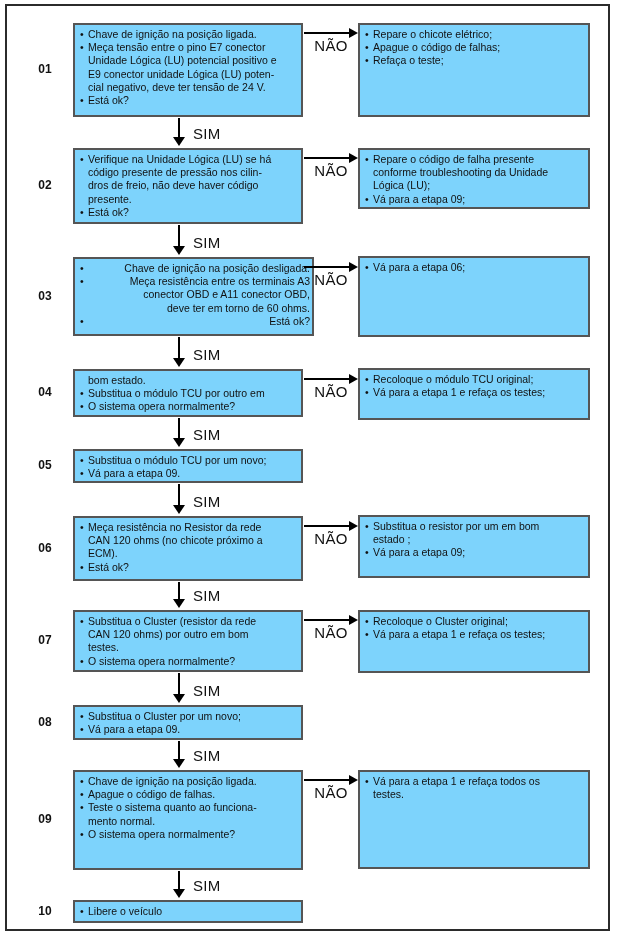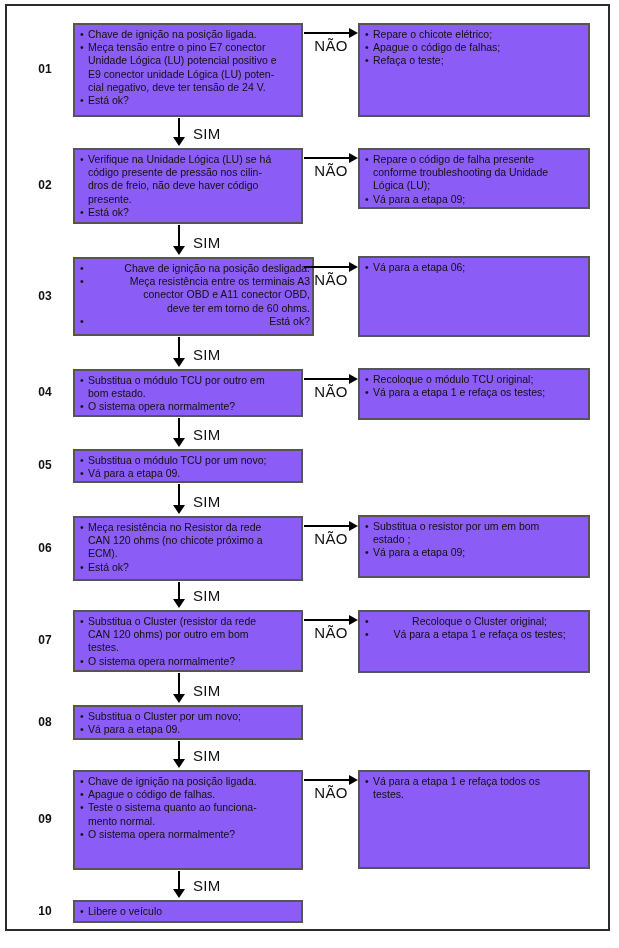--- a/index.html
+++ b/index.html
@@ -9,21 +9,21 @@
   }
   .frame {
     position:absolute; left:5px; top:4px; width:605px; height:927px;
     border:2px solid #2b2b2b; box-sizing:border-box; background:#fff;
   }
   .num {
     position:absolute; width:28px; text-align:center;
     font-size:12px; font-weight:bold; color:#111;
   }
   .box {
-    position:absolute; background:#8b5cf6; border:2px solid #555;
+    position:absolute; background:#7dd3fc; border:2px solid #555;
     box-sizing:border-box; padding:3px 2px 0 4px;
     font-size:10.5px; line-height:13.2px; color:#111;
   }
   .line { position:relative; padding-left:9px; white-space:nowrap; }
   .line.first::before { content:"•"; position:absolute; left:1px; top:0; }
   .hline { position:absolute; height:2px; background:#000; }
   .vline { position:absolute; width:2px; background:#000; }
   .head-right {
     position:absolute; width:0; height:0;
     border-top:5px solid transparent; border-bottom:5px solid transparent;
@@ -94,22 +94,22 @@
       <div class="line first">Vá para a etapa 06;</div>
     </div>
     <div class="hline" style="left: 304px; top: 266px; width: 45px;"></div>
     <div class="head-right" style="left: 349px; top: 262px;"></div>
     <div class="lbl nao" style="left: 314px; top: 271px;">NÃO</div>
     <div class="vline" style="left: 178px; top: 337px; height: 21px;"></div>
     <div class="head-down" style="left: 173px; top: 358px;"></div>
     <div class="lbl" style="left: 193px; top: 346px;">SIM</div>
     <div class="num" style="left: 31px; top: 385px;">04</div>
     <div class="box" style="left: 73px; top: 369px; width: 230px; height: 48px;">
+      <div class="line">bom estado.</div>
       <div class="line first">Substitua o módulo TCU por outro em</div>
-      <div class="line">bom estado.</div>
       <div class="line first">O sistema opera normalmente?</div>
     </div>
     <div class="box" style="left: 358px; top: 368px; width: 232px; height: 52px;">
       <div class="line first">Recoloque o módulo TCU original;</div>
       <div class="line first">Vá para a etapa 1 e refaça os testes;</div>
     </div>
     <div class="hline" style="left: 304px; top: 378px; width: 45px;"></div>
     <div class="head-right" style="left: 349px; top: 374px;"></div>
     <div class="lbl nao" style="left: 314px; top: 383px;">NÃO</div>
     <div class="vline" style="left: 178px; top: 418px; height: 20px;"></div>
@@ -141,21 +141,21 @@
     <div class="vline" style="left: 178px; top: 582px; height: 17px;"></div>
     <div class="head-down" style="left: 173px; top: 599px;"></div>
     <div class="lbl" style="left: 193px; top: 587px;">SIM</div>
     <div class="num" style="left: 31px; top: 633px;">07</div>
     <div class="box" style="left: 73px; top: 610px; width: 230px; height: 62px;">
       <div class="line first">Substitua o Cluster (resistor da rede</div>
       <div class="line">CAN 120 ohms) por outro em bom</div>
       <div class="line">testes.</div>
       <div class="line first">O sistema opera normalmente?</div>
     </div>
-    <div class="box" style="left: 358px; top: 610px; width: 232px; height: 63px; text-align: center;">
+    <div class="box" style="left: 358px; top: 610px; width: 232px; height: 63px;">
       <div class="line first">Recoloque o Cluster original;</div>
       <div class="line first">Vá para a etapa 1 e refaça os testes;</div>
     </div>
     <div class="hline" style="left: 304px; top: 619px; width: 45px;"></div>
     <div class="head-right" style="left: 349px; top: 615px;"></div>
     <div class="lbl nao" style="left: 314px; top: 624px;">NÃO</div>
     <div class="vline" style="left: 178px; top: 673px; height: 21px;"></div>
     <div class="head-down" style="left: 173px; top: 694px;"></div>
     <div class="lbl" style="left: 193px; top: 682px;">SIM</div>
     <div class="num" style="left: 31px; top: 715px;">08</div>

